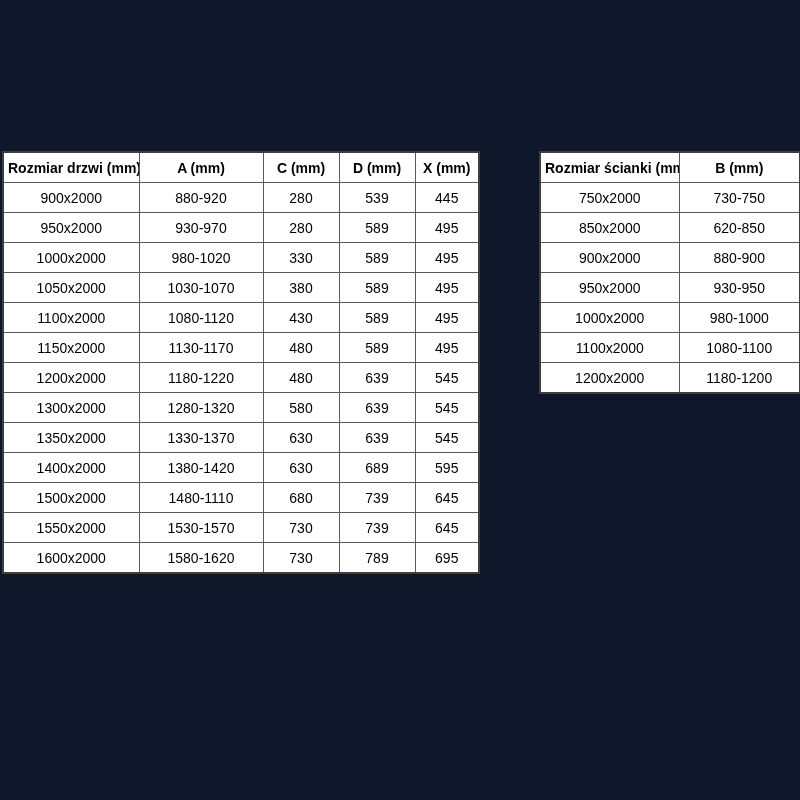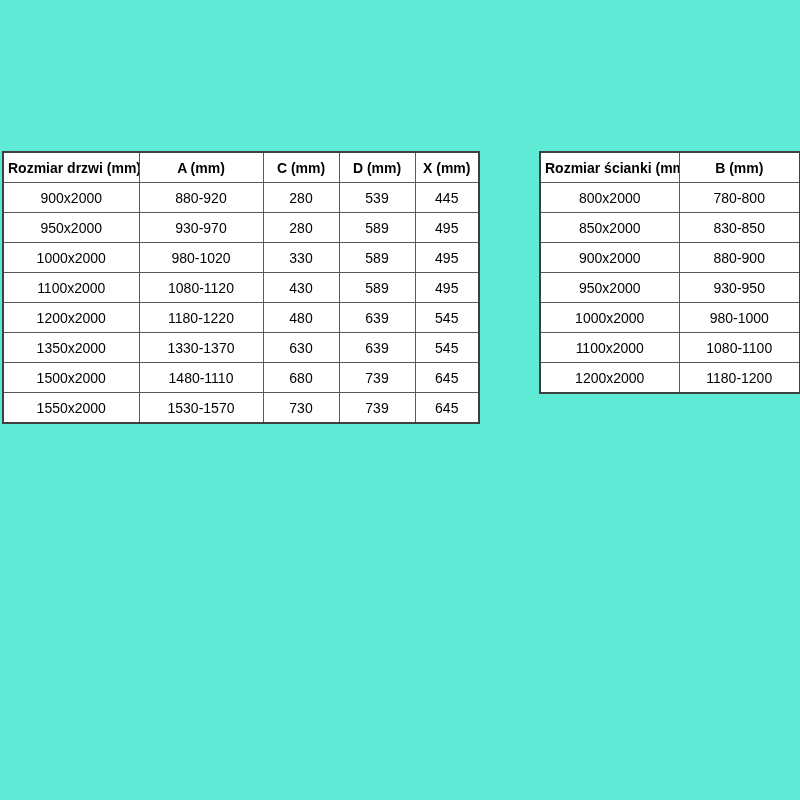--- a/index.html
+++ b/index.html
@@ -7,21 +7,21 @@
     padding: 0;
     width: 800px;
     height: 800px;
     background: #ffffff;
     font-family: "Liberation Sans", sans-serif;
   }
   .page {
     position: relative;
     width: 800px;
     height: 800px;
-    background: #5eead4;
+    background: #0f172a;
     overflow: hidden;
   }
   table.spec {
     position: absolute;
     border-collapse: collapse;
     table-layout: fixed;
     background: #ffffff;
     border: 2px solid #3f3f3f;
   }
   table.spec th, table.spec td {
@@ -79,76 +79,111 @@
           <td>495</td>
         </tr>
         <tr>
           <td>1000x2000</td>
           <td>980-1020</td>
           <td>330</td>
           <td>589</td>
           <td>495</td>
         </tr>
         <tr>
+          <td>1050x2000</td>
+          <td>1030-1070</td>
+          <td>380</td>
+          <td>589</td>
+          <td>495</td>
+        </tr>
+        <tr>
           <td>1100x2000</td>
           <td>1080-1120</td>
           <td>430</td>
+          <td>589</td>
+          <td>495</td>
+        </tr>
+        <tr>
+          <td>1150x2000</td>
+          <td>1130-1170</td>
+          <td>480</td>
           <td>589</td>
           <td>495</td>
         </tr>
         <tr>
           <td>1200x2000</td>
           <td>1180-1220</td>
           <td>480</td>
           <td>639</td>
           <td>545</td>
         </tr>
         <tr>
+          <td>1300x2000</td>
+          <td>1280-1320</td>
+          <td>580</td>
+          <td>639</td>
+          <td>545</td>
+        </tr>
+        <tr>
           <td>1350x2000</td>
           <td>1330-1370</td>
           <td>630</td>
           <td>639</td>
           <td>545</td>
         </tr>
         <tr>
+          <td>1400x2000</td>
+          <td>1380-1420</td>
+          <td>630</td>
+          <td>689</td>
+          <td>595</td>
+        </tr>
+        <tr>
           <td>1500x2000</td>
           <td>1480-1110</td>
           <td>680</td>
           <td>739</td>
           <td>645</td>
         </tr>
         <tr>
           <td>1550x2000</td>
           <td>1530-1570</td>
           <td>730</td>
           <td>739</td>
           <td>645</td>
+        </tr>
+        <tr>
+          <td>1600x2000</td>
+          <td>1580-1620</td>
+          <td>730</td>
+          <td>789</td>
+          <td>695</td>
         </tr>
       </tbody>
   </table>
 
   <table id="wall-table" class="spec">
     <colgroup>
       <col style="width:139px">
       <col style="width:121px">
     </colgroup>
     <thead>
       <tr>
           <th>Rozmiar ścianki (mm)</th>
           <th>B (mm)</th>
         </tr>
     </thead>
     <tbody>
         <tr>
-          <td>800x2000</td>
-          <td>780-800</td>
+          <td>750x2000</td>
+          <td>730-750</td>
         </tr>
         <tr>
           <td>850x2000</td>
-          <td>830-850</td>
+          <td>620-850</td>
         </tr>
         <tr>
           <td>900x2000</td>
           <td>880-900</td>
         </tr>
         <tr>
           <td>950x2000</td>
           <td>930-950</td>
         </tr>
         <tr>

